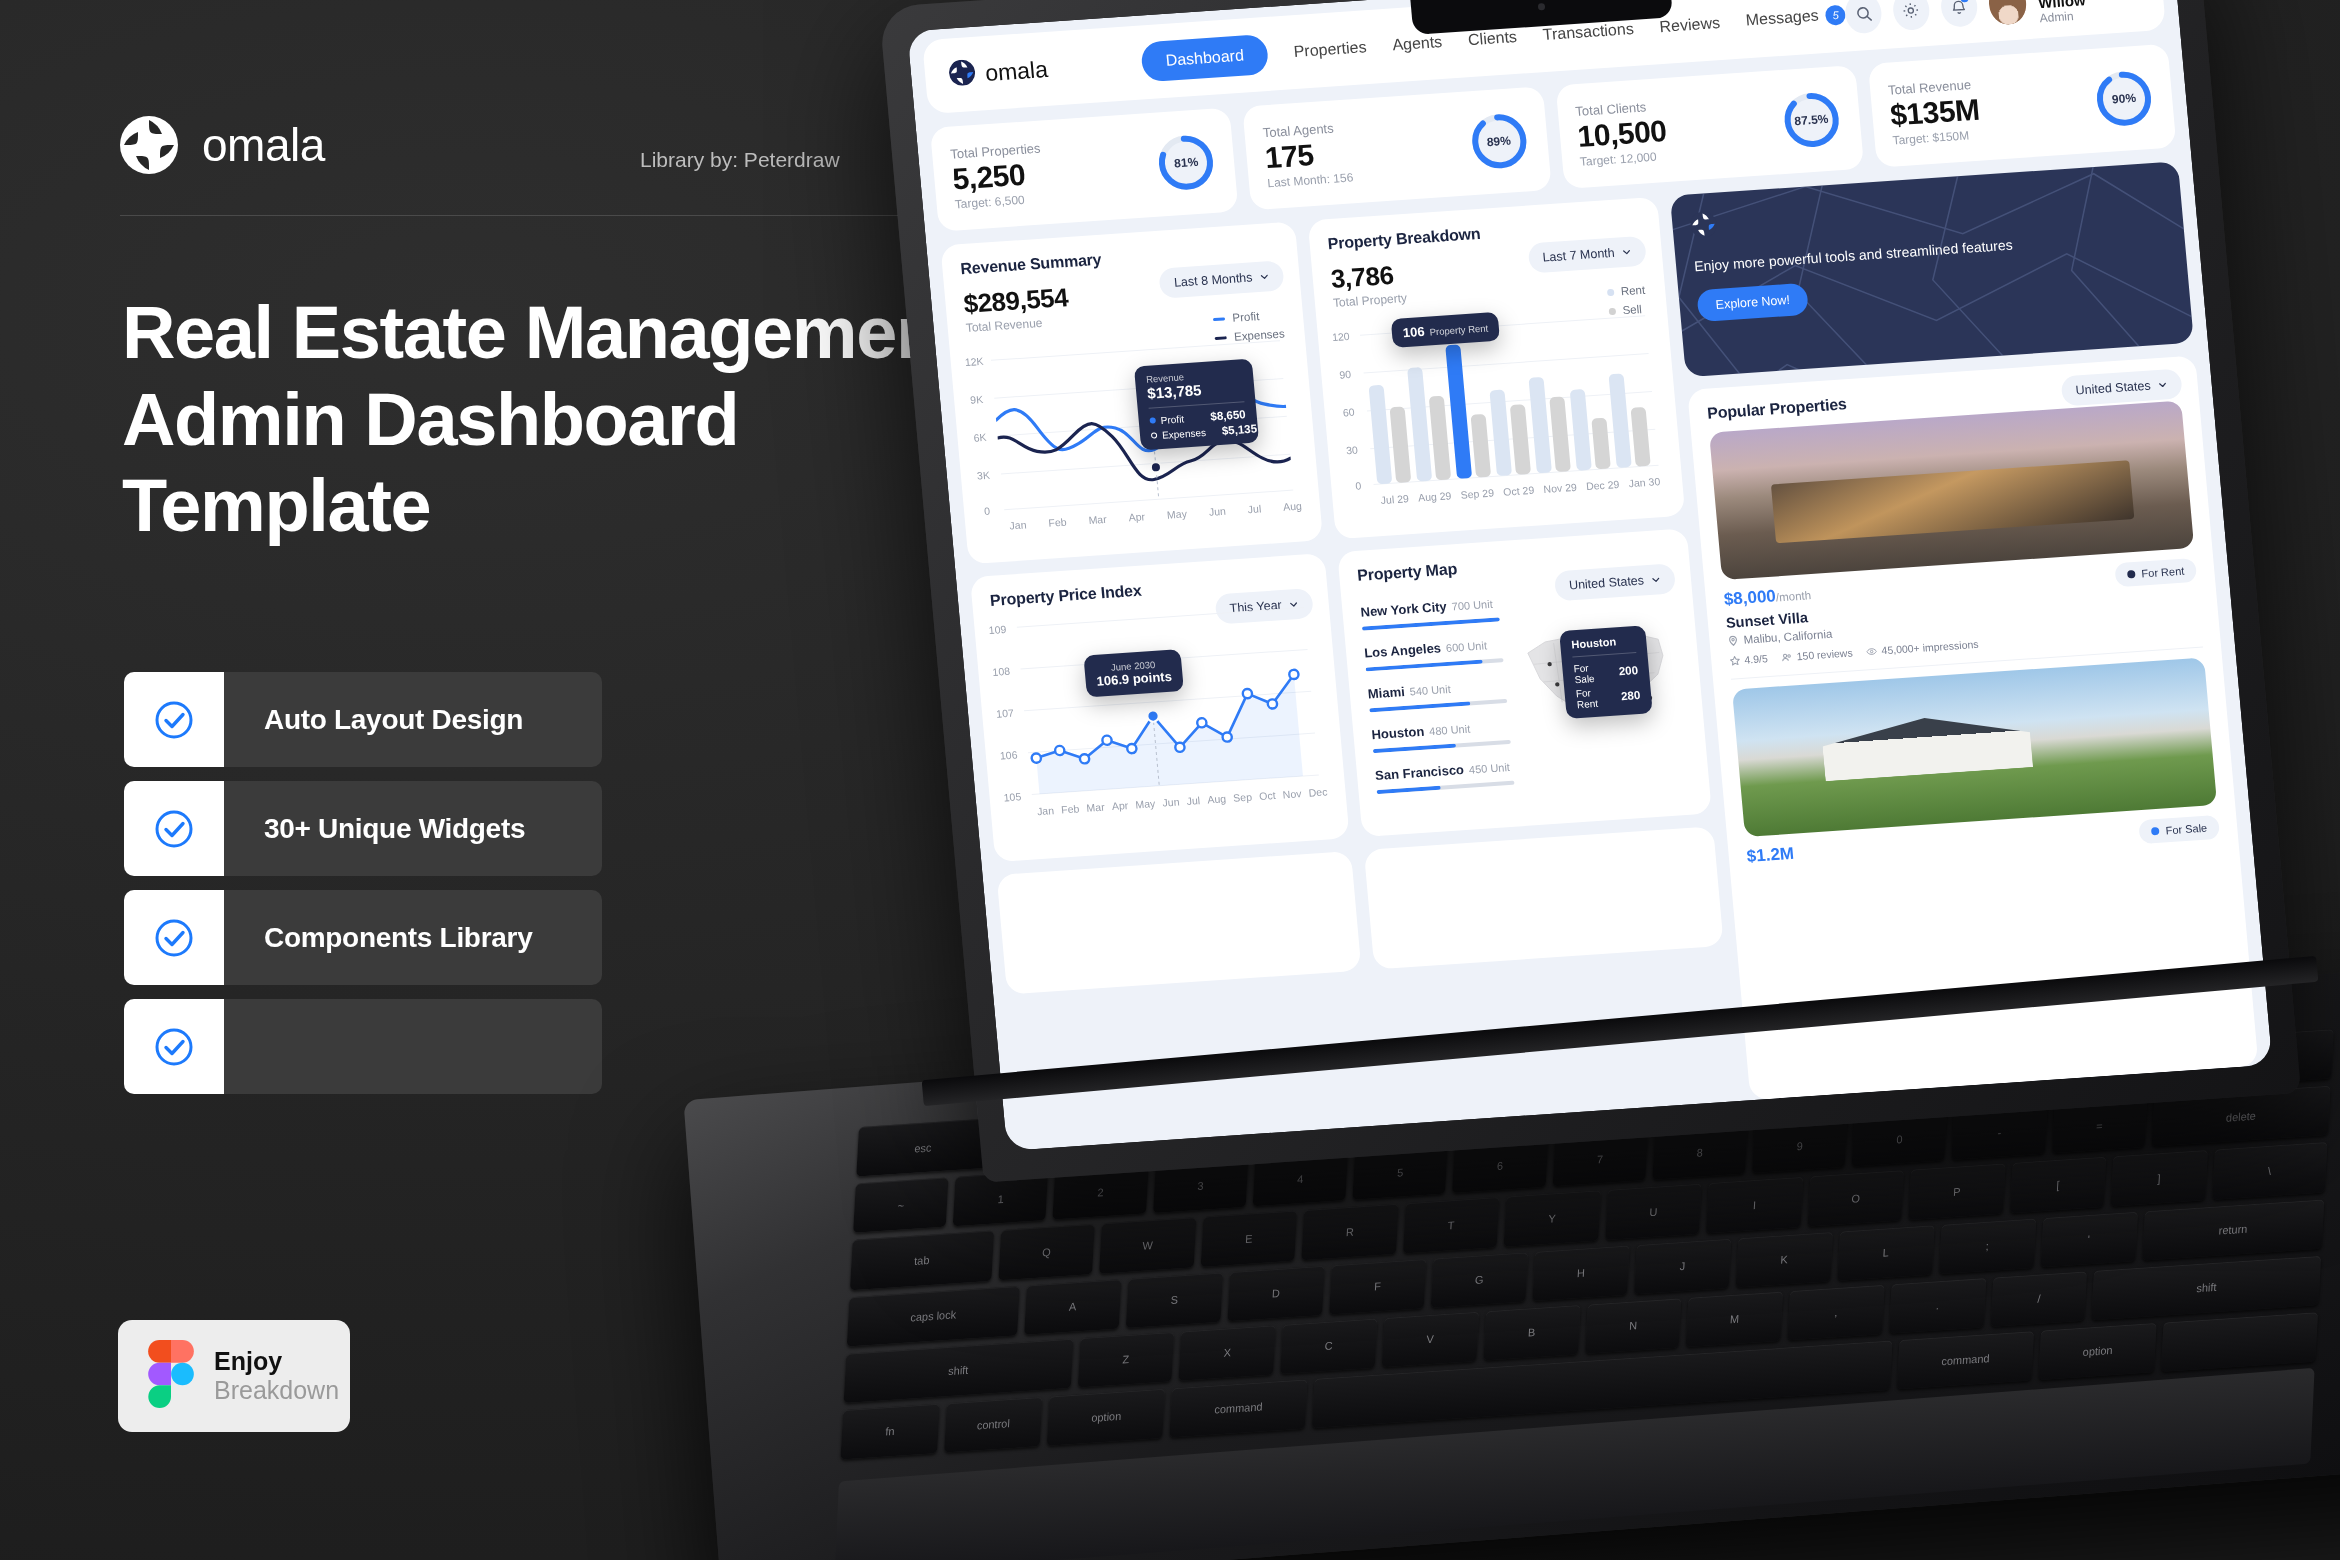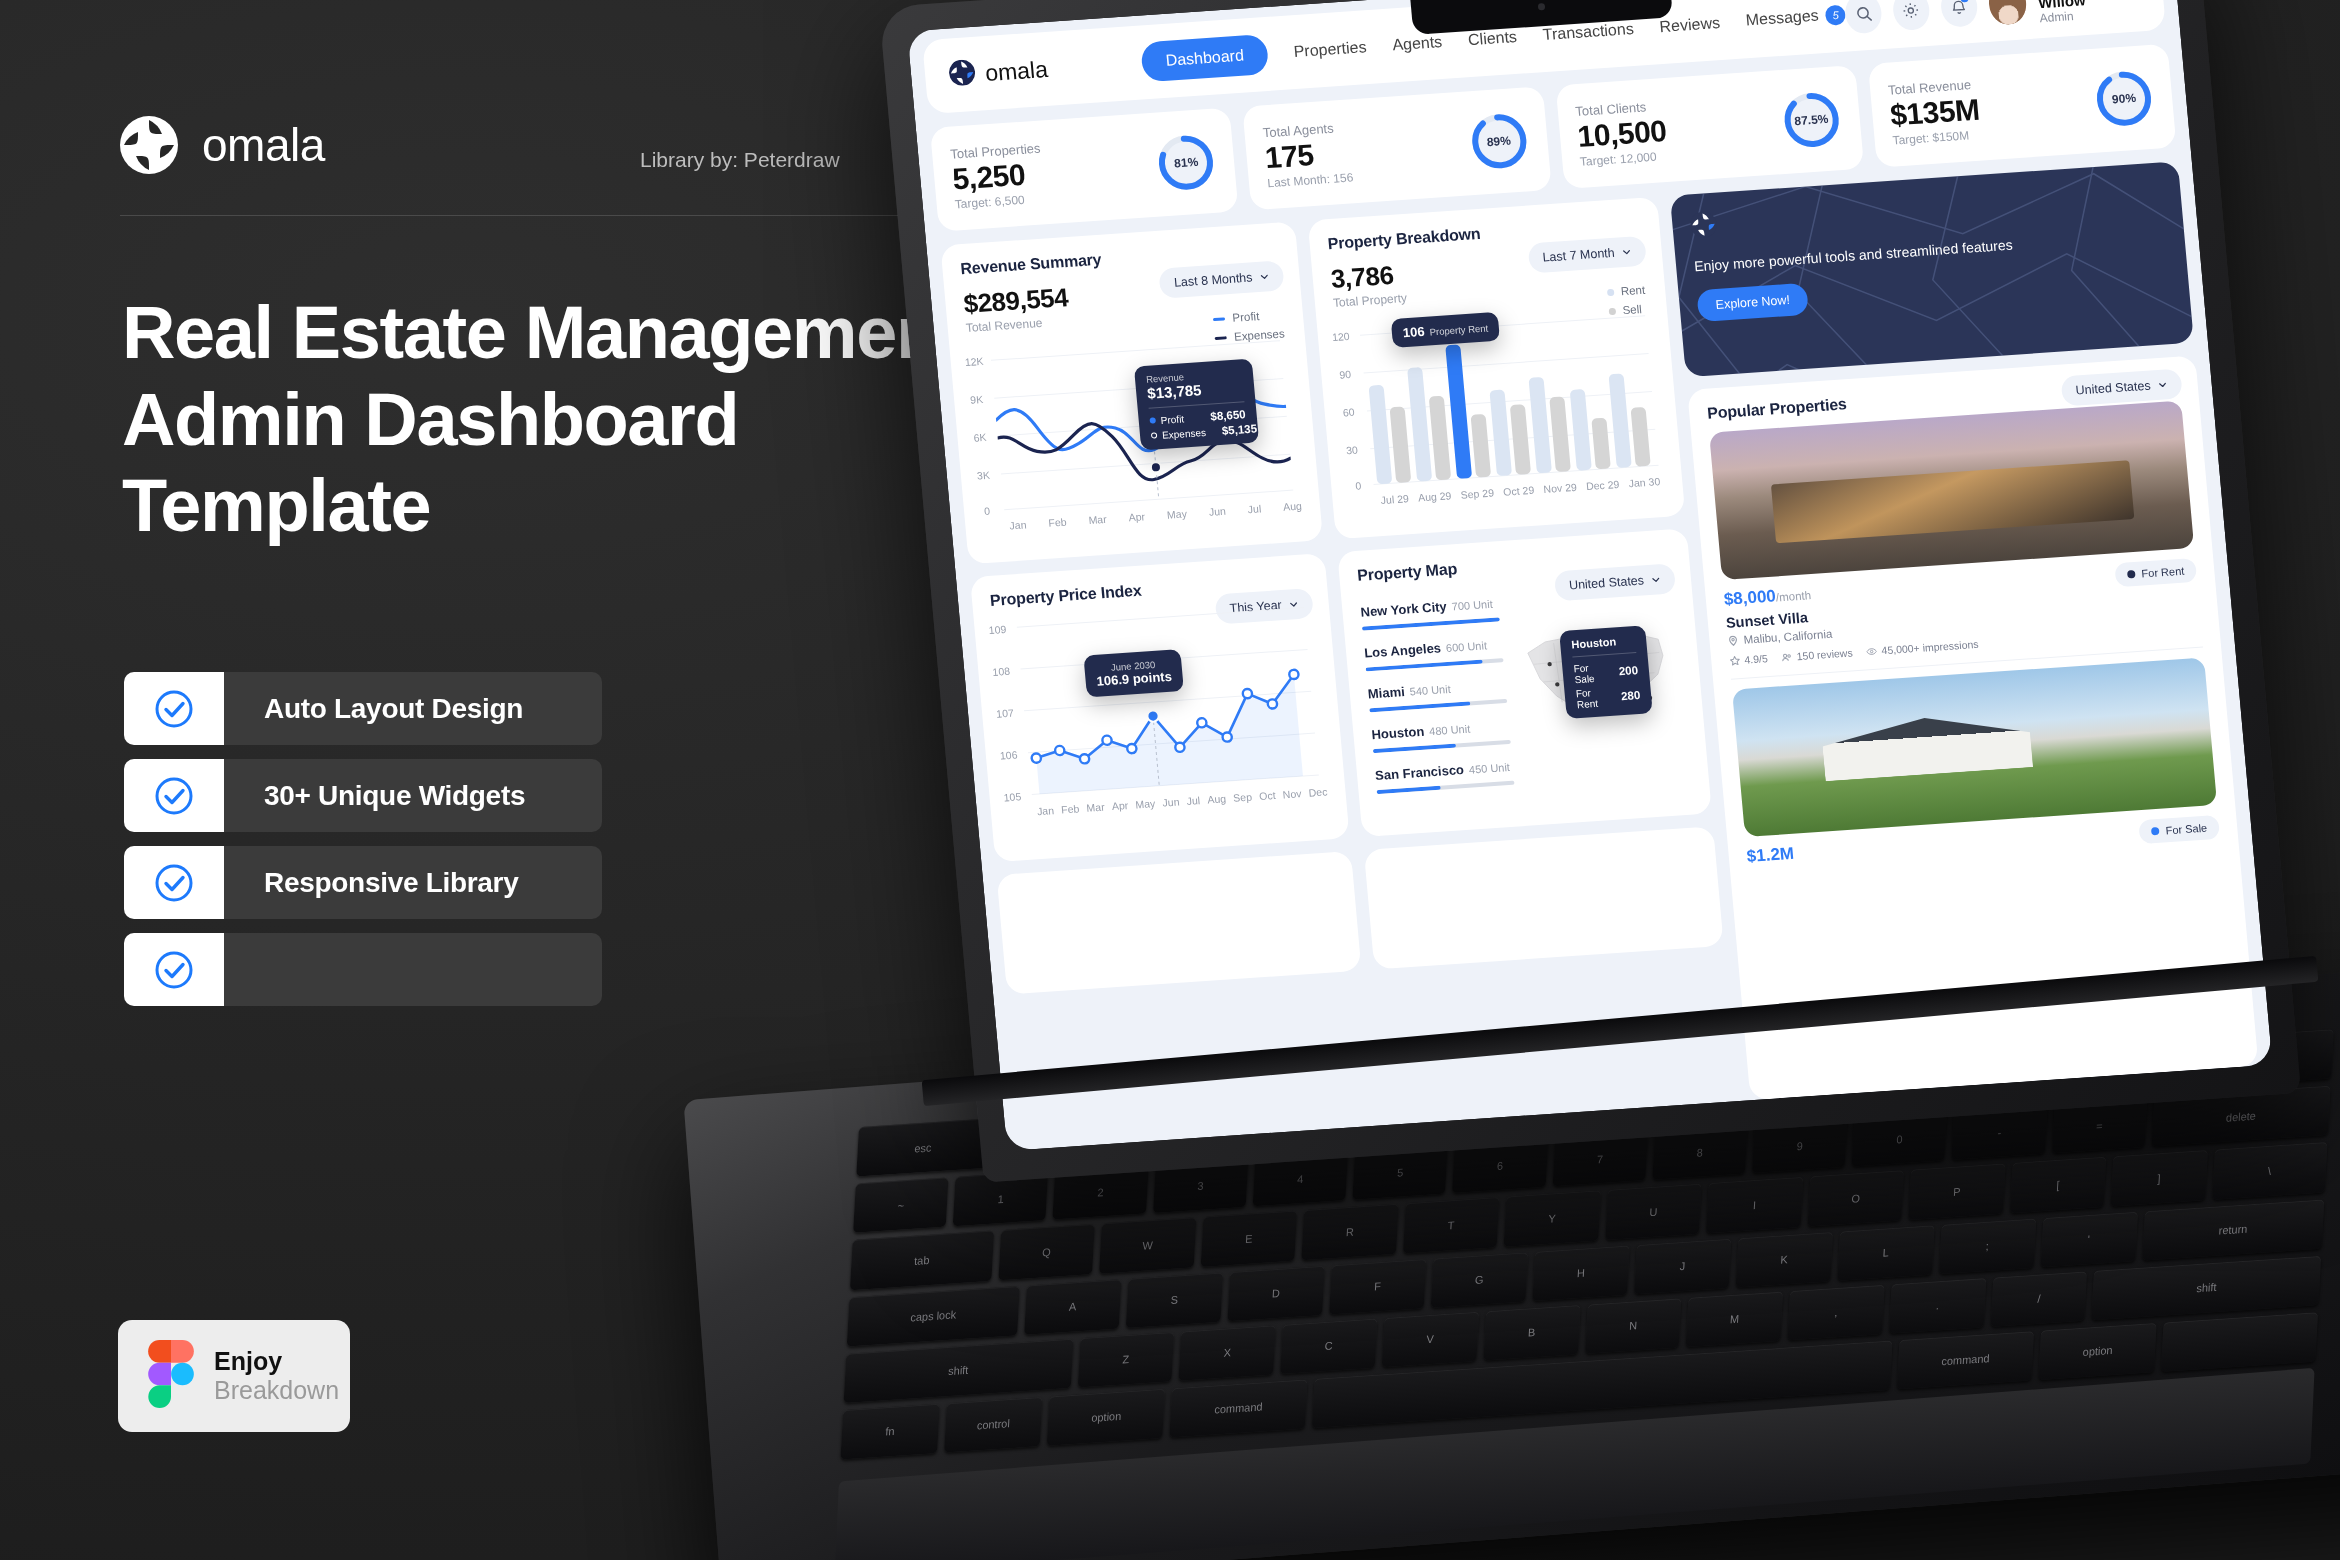--- a/index.html
+++ b/index.html
@@ -21,21 +21,21 @@
   .brand-mark{width:58px;height:58px;position:relative;}
   .brand-mark svg{display:block;}
   .brand-name{font-size:46px;font-weight:400;letter-spacing:-.5px;color:#fff;}
   .design-by{position:absolute;left:640px;top:148px;font-size:21px;color:#bdbdbd;font-weight:400;}
   .rule{position:absolute;left:120px;top:215px;width:880px;height:1px;background:#4a4a4a;}
 
   .headline{position:absolute;left:122px;top:290px;width:900px;
     font-size:74px;line-height:1.17;font-weight:700;letter-spacing:-1.4px;color:#fff;}
 
   .features{position:absolute;left:124px;top:672px;width:478px;display:flex;flex-direction:column;gap:14px;}
-  .feat{display:flex;align-items:stretch;height:73px;border-radius:10px;overflow:hidden;background:#3b3b3b;}
+  .feat{display:flex;align-items:stretch;height:95px;border-radius:10px;overflow:hidden;background:#3b3b3b;}
   .feat-ico{width:100px;background:#fff;display:flex;align-items:center;justify-content:center;flex:0 0 100px;}
   .feat-label{display:flex;align-items:center;padding-left:40px;font-size:28px;font-weight:700;color:#fff;letter-spacing:-.3px;}
 
   .figma{position:absolute;left:118px;top:1320px;width:232px;height:112px;background:#ededed;border-radius:14px;
      display:flex;align-items:center;gap:20px;padding-left:30px;}
   .figma-txt{display:flex;flex-direction:column;line-height:1.15;}
   .figma-t1{font-size:25px;font-weight:700;color:#111;}
   .figma-t2{font-size:25px;font-weight:400;color:#9a9a9a;}
 
   
@@ -213,21 +213,21 @@
     </div>
     <div class="feat-label">30+ Unique Widgets</div>
   </div>
   <div class="feat">
     <div class="feat-ico">
       <svg width="44" height="44" viewBox="0 0 44 44">
           <circle cx="22" cy="22" r="17" fill="none" stroke="#1d7afc" stroke-width="3"></circle>
           <path d="M14 22.5 l6 6 l11 -12" fill="none" stroke="#1d7afc" stroke-width="3.4" stroke-linecap="round" stroke-linejoin="round"></path>
         </svg>
     </div>
-    <div class="feat-label">Responsive Library</div>
+    <div class="feat-label">Components Library</div>
   </div>
   <div class="feat">
     <div class="feat-ico">
       <svg width="44" height="44" viewBox="0 0 44 44">
           <circle cx="22" cy="22" r="17" fill="none" stroke="#1d7afc" stroke-width="3"></circle>
           <path d="M14 22.5 l6 6 l11 -12" fill="none" stroke="#1d7afc" stroke-width="3.4" stroke-linecap="round" stroke-linejoin="round"></path>
         </svg>
     </div>
   </div>
 </div>

